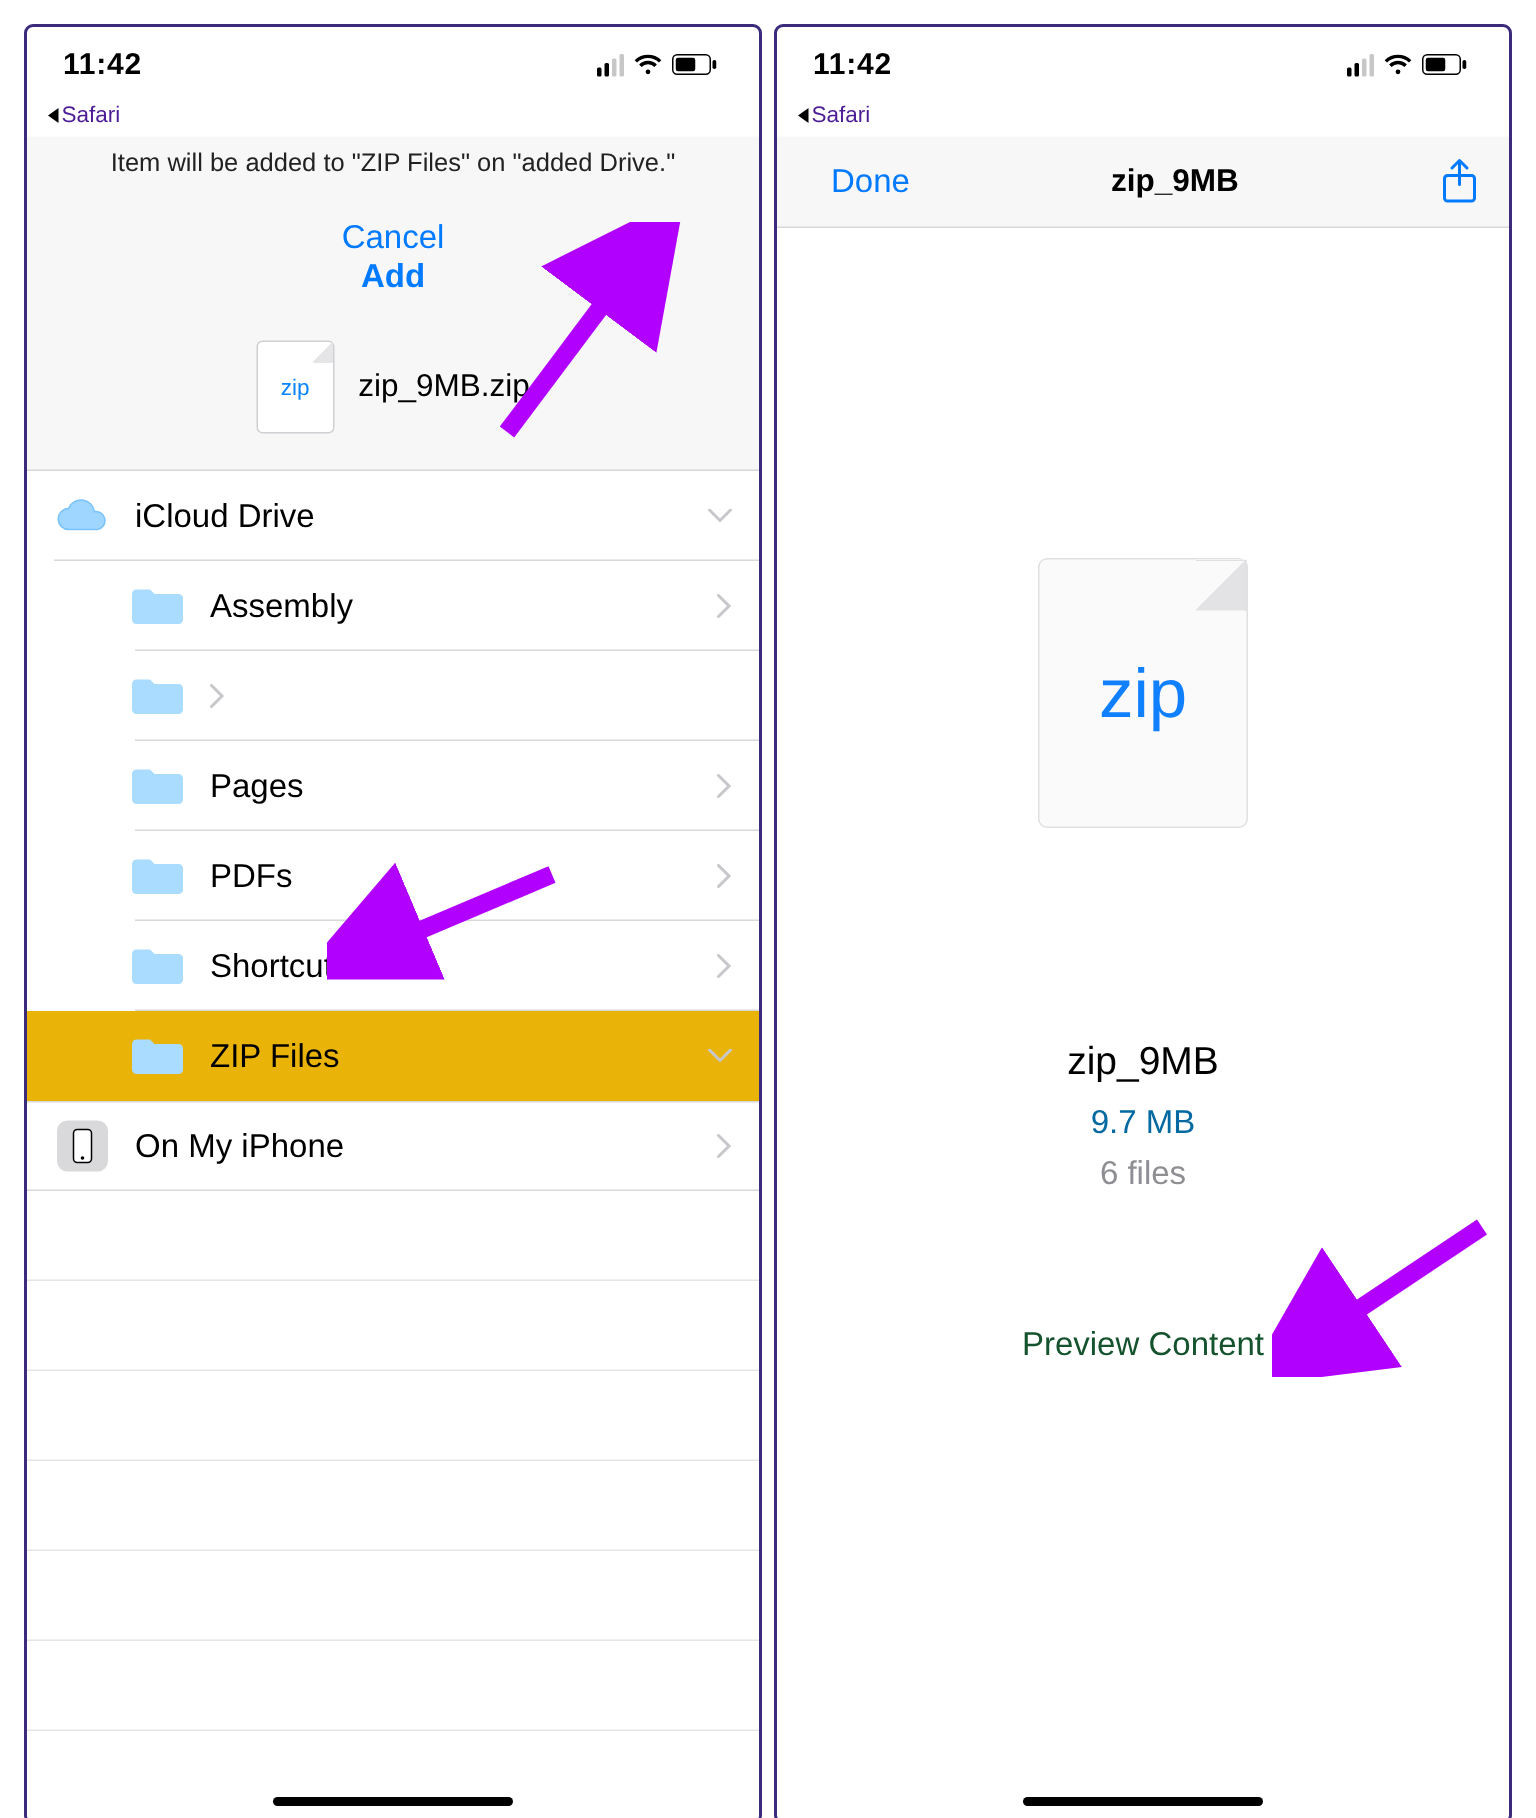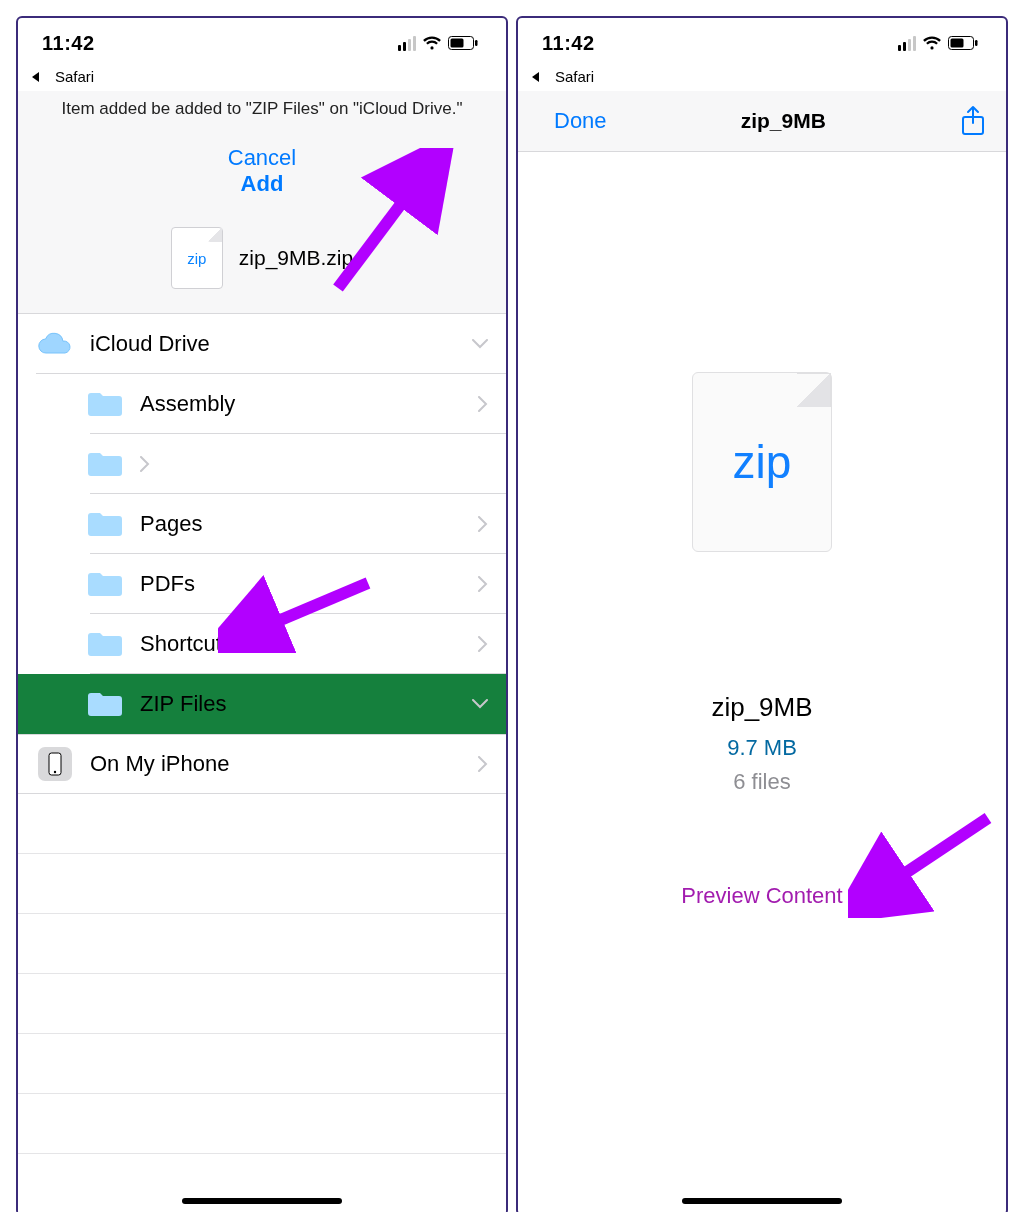--- a/index.html
+++ b/index.html
@@ -35,25 +35,25 @@
     color: #000;
   }
   .status-bar .time { font-size: 20px; font-weight: 600; letter-spacing: 0.5px; }
   .status-right { display: flex; align-items: center; gap: 6px; }
   .signal { display: inline-flex; align-items: flex-end; gap: 2px; }
   .signal .bar { width: 3px; background: #000; border-radius: 1px; }
   .signal .bar.dim { background: #c7c7c7; }
   .wifi svg, .battery svg { display: block; }
   .back-safari {
     font-size: 15px;
-    color: #000000;
+    color: #4c1d95;
     padding: 0 0 6px 14px;
     display: flex;
     align-items: center;
-    gap: 16px;
+    gap: 2px;
   }
   .back-safari .tri {
     display:inline-block; width:0; height:0;
     border-top:5px solid transparent;
     border-bottom:5px solid transparent;
     border-right:7px solid #000;
   }
 
   
   .l-header {
@@ -108,21 +108,21 @@
   }
   .row .sep {
     position:absolute; left:72px; right:0; bottom:0; height:1px; background:#d8d8db;
   }
   .row.root .sep { left:18px; }
   .row.sub { padding-left: 68px; }
   .row .icon { width: 38px; height:30px; margin-right: 16px; display:flex; align-items:center; justify-content:center; }
   .row .label { flex:1; }
   .chev { color:#c7c7cc; font-size:22px; }
   .chev svg { display:block; }
-  .row.selected { background:#15803d; }
+  .row.selected { background:#eab308; }
   .row.root2 .sep-full { position:absolute; left:0; right:0; bottom:0; height:1px; background:#d8d8db; }
   .row.root2 .sep-top { position:absolute; left:0; right:0; top:0; height:1px; background:#d8d8db; }
   .blank-rows .brow {
     height:60px; border-bottom:1px solid #e5e5e7;
   }
 
   
   .folder-svg { width:38px; height:28px; }
   .cloud-svg { width:36px; height:26px; }
   .phone-svg-box {
@@ -155,21 +155,21 @@
     width:34px; height:34px;
     background: linear-gradient(135deg, #fafafa 0%, #fafafa 49%, #e3e3e6 50%, #e3e3e6 100%);
     box-shadow: -1px 1px 0 0 #e0e0e2 inset;
   }
   .big-zip .big-zip-label{
     color:#1180ff; font-size:46px; font-weight:400;
   }
   .r-filename { margin-top: 140px; font-size:26px; color:#000; }
   .r-meta { margin-top: 12px; font-size:22px; color:#0369a1; }
   .r-meta2 { margin-top: 8px; font-size:22px; color:#8e8e93; }
-  .r-preview { margin-top: 88px; font-size:22px; color:#a21caf; }
+  .r-preview { margin-top: 88px; font-size:22px; color:#14532d; }
 
   
   .home-ind {
     position:absolute; bottom:10px; left:50%; transform:translateX(-50%);
     width:160px; height:6px; background:#000; border-radius:4px;
   }
 
   
   .arrow {
     position:absolute; pointer-events:none;
@@ -203,21 +203,21 @@
             </svg>
         </span>
       </span>
     </div>
     <div class="back-safari">
       <span class="tri"></span>
       <span>Safari</span>
     </div>
 
     <div class="l-header">
-      <div class="l-subtitle">Item added be added to "ZIP Files" on "iCloud Drive."</div>
+      <div class="l-subtitle">Item will be added to "ZIP Files" on "added Drive."</div>
       <div class="l-actions">
         <span class="link-blue">Cancel</span>
         <span class="link-blue link-bold">Add</span>
       </div>
       <div class="l-file">
         <div class="zip-thumb">
           <span class="zip-label">zip</span>
         </div>
         <span class="l-filelabel">zip_9MB.zip</span>
       </div>

